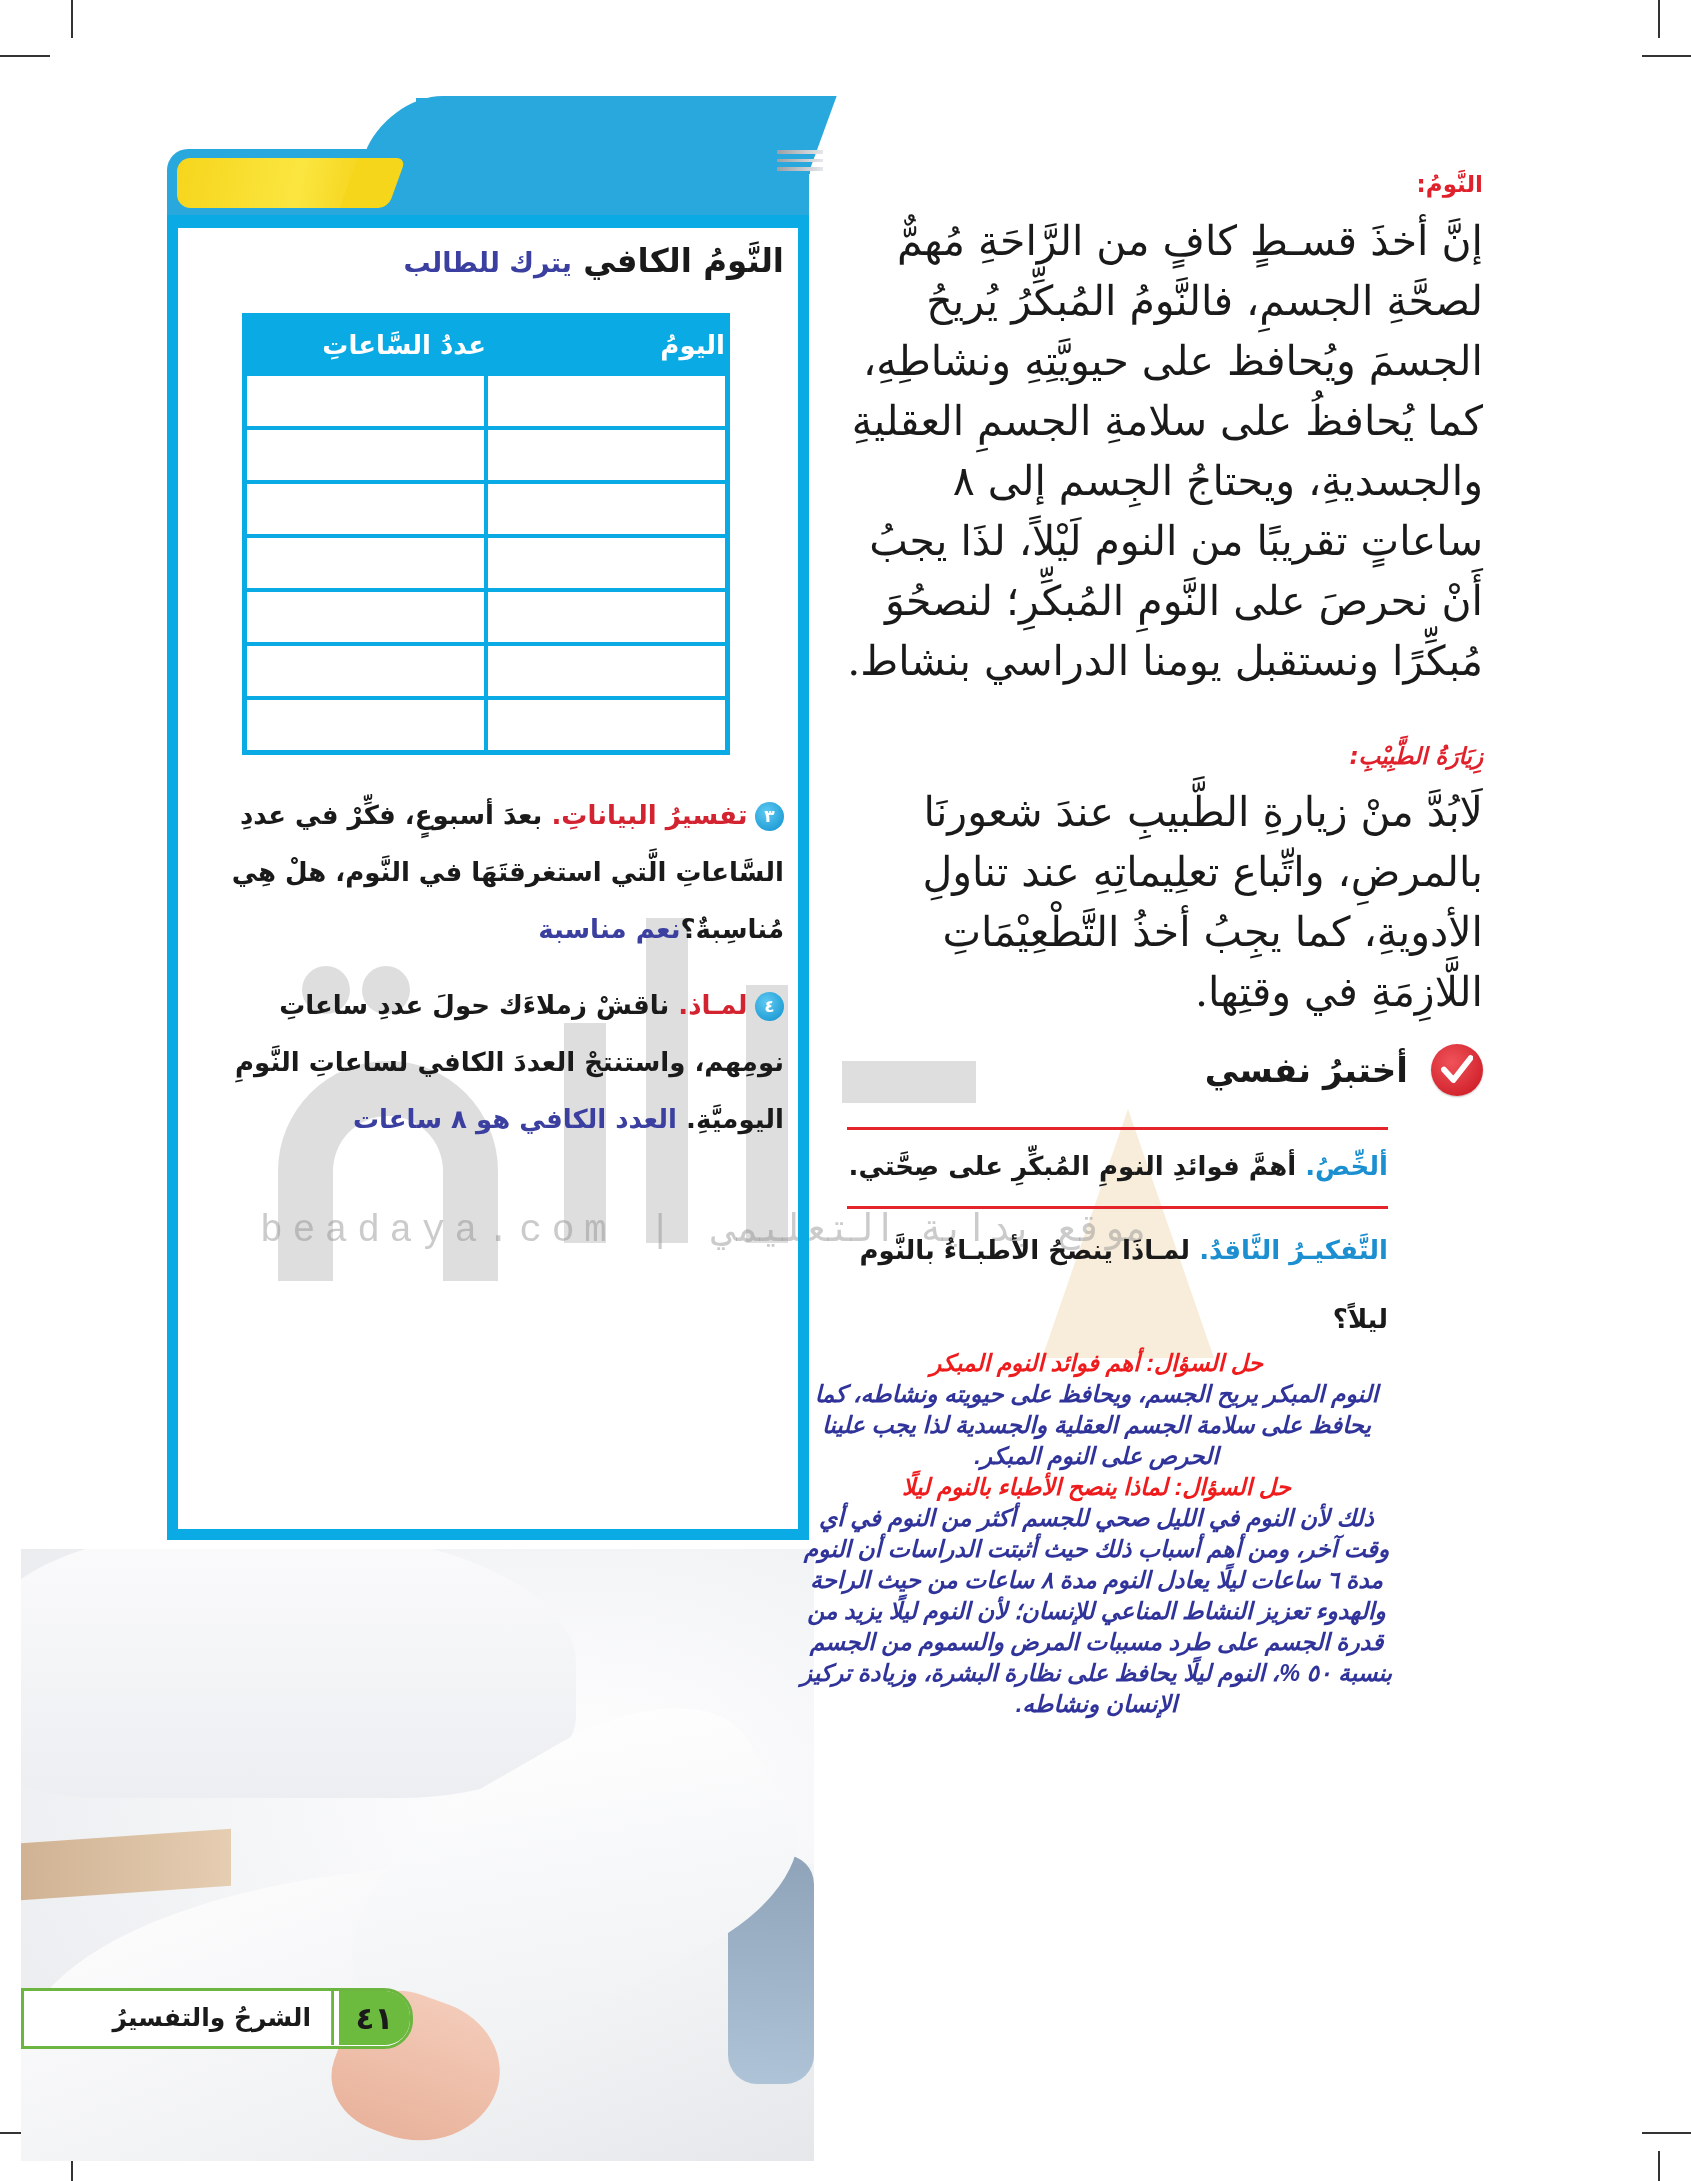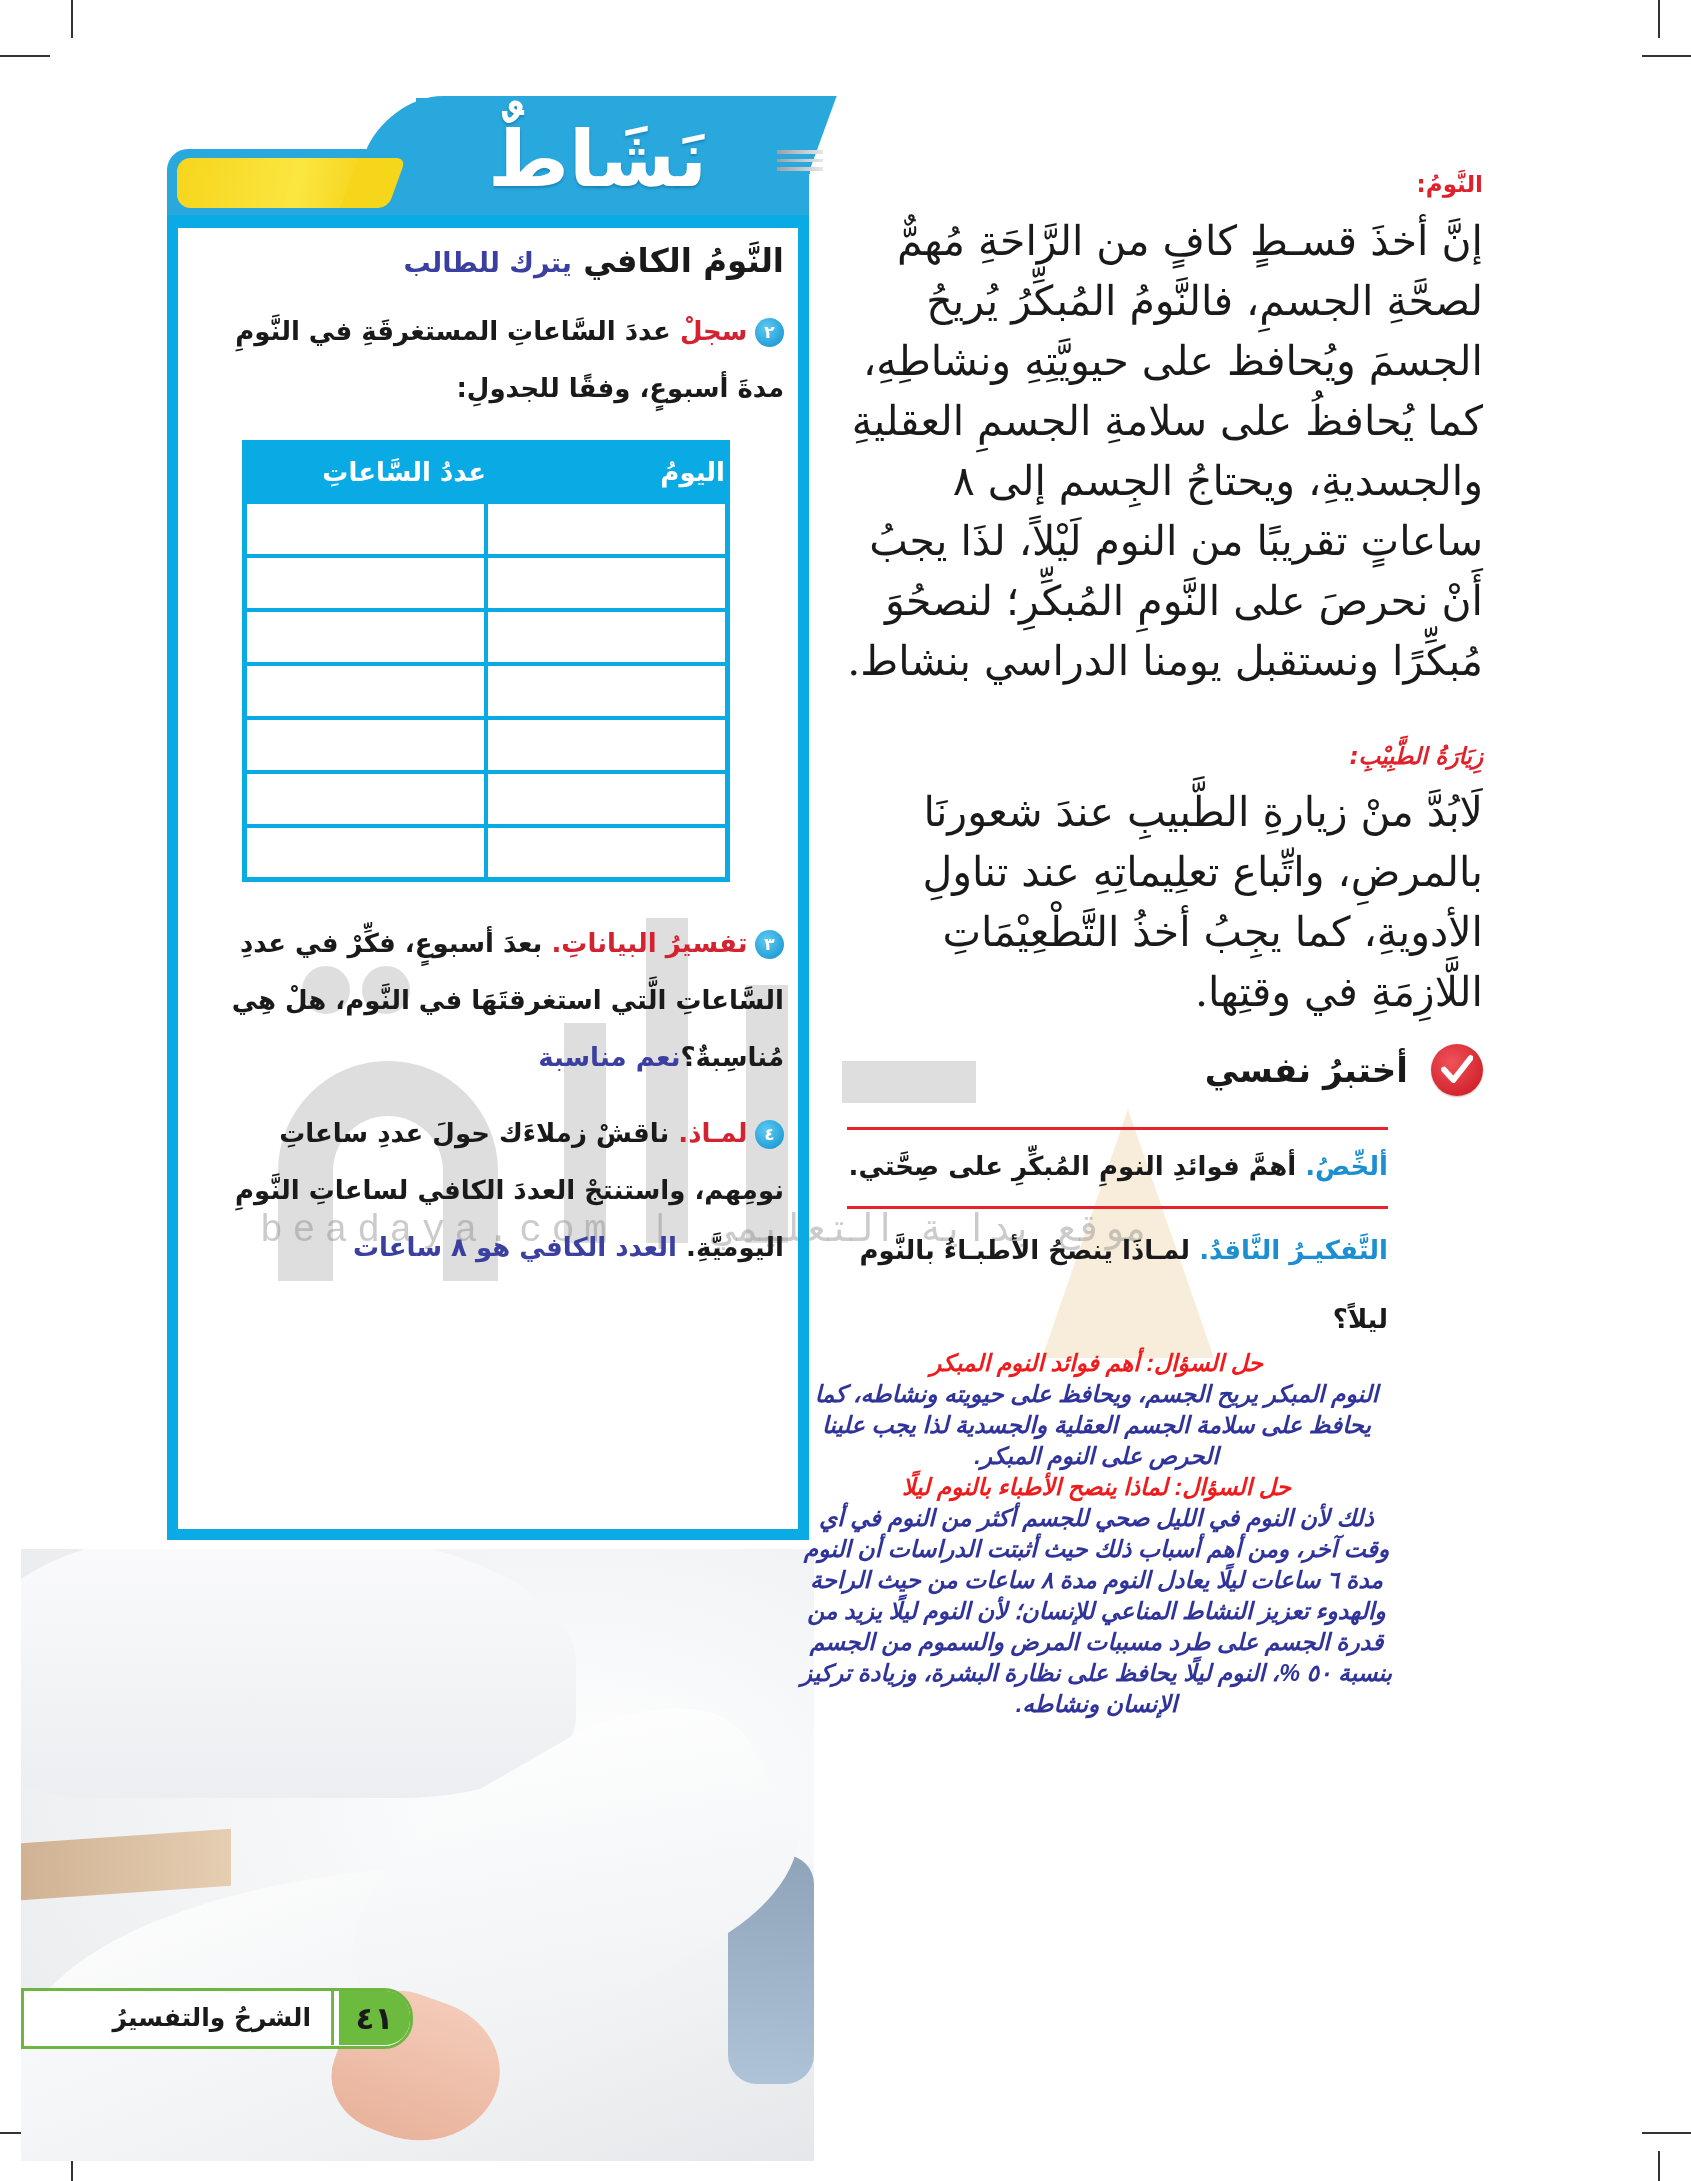--- a/index.html
+++ b/index.html
@@ -237,40 +237,35 @@
 <div class="wm-pen"></div>
 <div class="wm-text">beadaya.com | موقع بداية التعليمي</div>
 
 <section class="activity">
   <div class="act-tab">
     <div class="tab-top"></div>
     <div class="tab-top2"></div>
     <div class="tab-shape"></div>
     <div class="yellow"></div>
     <div class="yellow-edge"></div>
-    <div class="act-title">نَشَاطٌ</div>
     <div class="act-lines">
         <span></span>
         <span></span>
         <span></span>
       </div>
   </div>
   <div class="act-body"></div>
 
   <div class="act-content">
     <div class="act-heading">
       <span>النَّومُ الكافي</span>
       <span class="blue-note">يترك للطالب</span>
     </div>
 
 
-    <div class="step">
-      <span class="num">٢</span><span class="red">سجلْ</span>
-      <span>عددَ السَّاعاتِ المستغرقَةِ في النَّومِ مدةَ أسبوعٍ، وفقًا للجدولِ:</span>
-    </div>
 
     <table class="sleep-table">
       <thead>
         <tr>
           <th>اليومُ</th>
           <th>عددُ السَّاعاتِ</th>
         </tr>
       </thead>
       <tbody>
         <tr>

